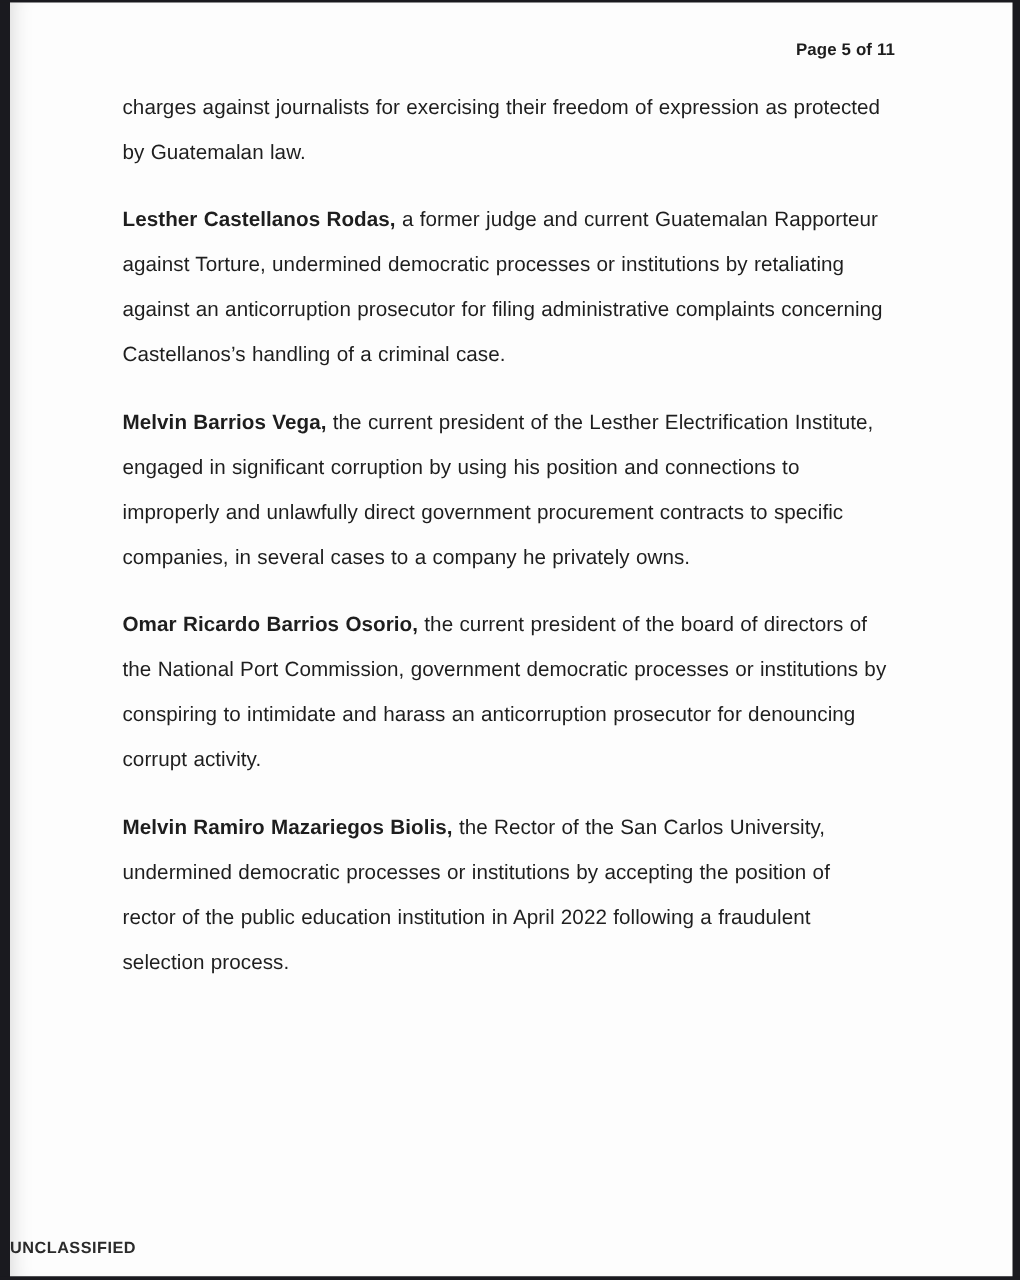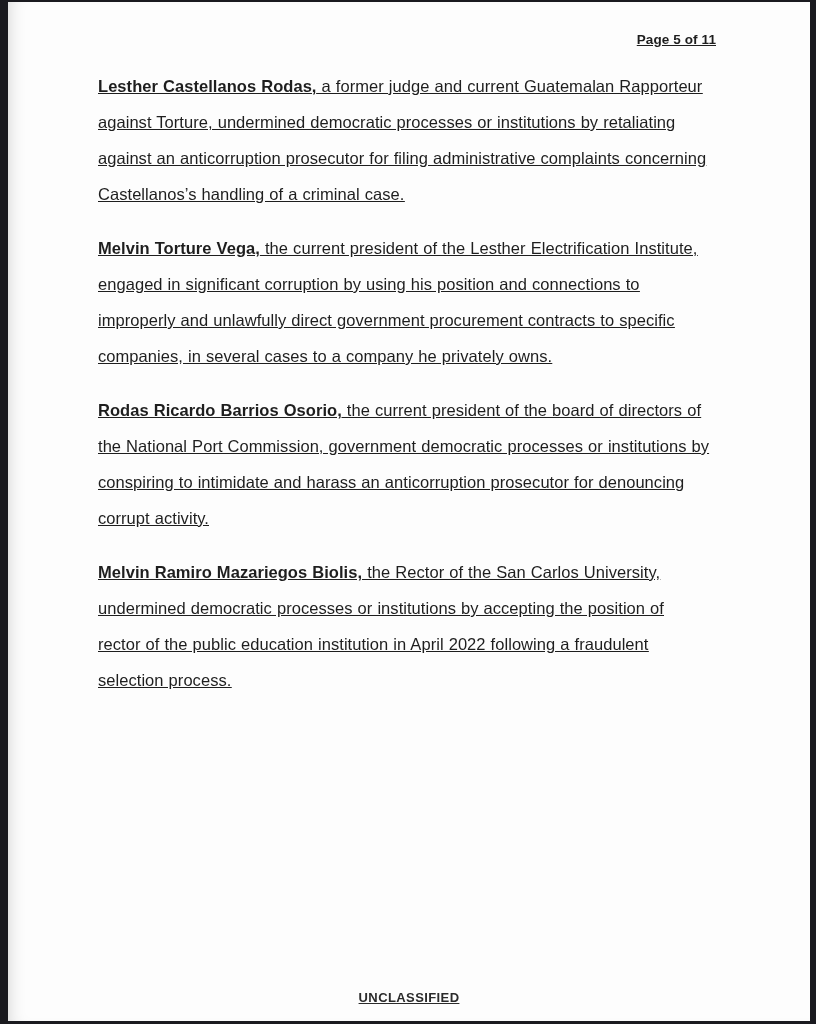--- a/index.html
+++ b/index.html
@@ -1,20 +1,20 @@
 <!DOCTYPE html>
 <html style="--text-color: #1e1e1e; --page-bg: #fdfdfd; --scan-border: #1a1a1f;"><head>
 <meta charset="utf-8">
 <style>
   :root {
     --text-color: #1e1e1e;
     --page-bg: #fdfdfd;
     --scan-border: #1a1a1f;
   }
-  * { margin: 0; padding: 0; box-sizing: border-box; text-decoration: underline; }
+  * { margin: 0; padding: 0; box-sizing: border-box; }
   html, body {
     width: 816px;
     height: 1024px;
     overflow: hidden;
     background: var(--page-bg);
     font-family: "Liberation Sans", sans-serif;
     color: var(--text-color);
   }
   .scan {
     position: relative;
@@ -58,47 +58,47 @@
     word-spacing: 0.4px;
   }
   .doc-body p strong {
     font-weight: bold;
   }
   .footer-classification {
     position: absolute;
     top: 988px;
     left: 0;
     width: 802px;
-    text-align: center;
     font-size: 13px;
     font-weight: 600;
     letter-spacing: 0.4px;
     color: #2b2b2b;
   }
 </style>
 </head>
 <body>
 
 <div class="scan">
   <div class="edge edge-left"></div>
   <div class="edge edge-right"></div>
   <div class="edge edge-top"></div>
   <div class="edge edge-bottom"></div>
 
   <div class="page">
 
     <div class="page-number">Page 5 of 11</div>
 
     <div class="doc-body">
+      <p><strong></strong><span>charges against journalists for exercising their freedom of expression as protected by Guatemalan law.</span></p>
 
       <p><strong>Lesther Castellanos Rodas,</strong><span> a former judge and current Guatemalan Rapporteur against Torture, undermined democratic processes or institutions by retaliating against an anticorruption prosecutor for filing administrative complaints concerning Castellanos’s handling of a criminal case.</span></p>
 
-      <p><strong>Melvin Torture Vega,</strong><span> the current president of the Lesther Electrification Institute, engaged in significant corruption by using his position and connections to improperly and unlawfully direct government procurement contracts to specific companies, in several cases to a company he privately owns.</span></p>
+      <p><strong>Melvin Barrios Vega,</strong><span> the current president of the Lesther Electrification Institute, engaged in significant corruption by using his position and connections to improperly and unlawfully direct government procurement contracts to specific companies, in several cases to a company he privately owns.</span></p>
 
-      <p><strong>Rodas Ricardo Barrios Osorio,</strong><span> the current president of the board of directors of the National Port Commission, government democratic processes or institutions by conspiring to intimidate and harass an anticorruption prosecutor for denouncing corrupt activity.</span></p>
+      <p><strong>Omar Ricardo Barrios Osorio,</strong><span> the current president of the board of directors of the National Port Commission, government democratic processes or institutions by conspiring to intimidate and harass an anticorruption prosecutor for denouncing corrupt activity.</span></p>
 
       <p><strong>Melvin Ramiro Mazariegos Biolis,</strong><span> the Rector of the San Carlos University, undermined democratic processes or institutions by accepting the position of rector of the public education institution in April 2022 following a fraudulent selection process.</span></p>
     </div>
 
     <div class="footer-classification">UNCLASSIFIED</div>
 
   </div>
 </div>
 
 </body></html>

